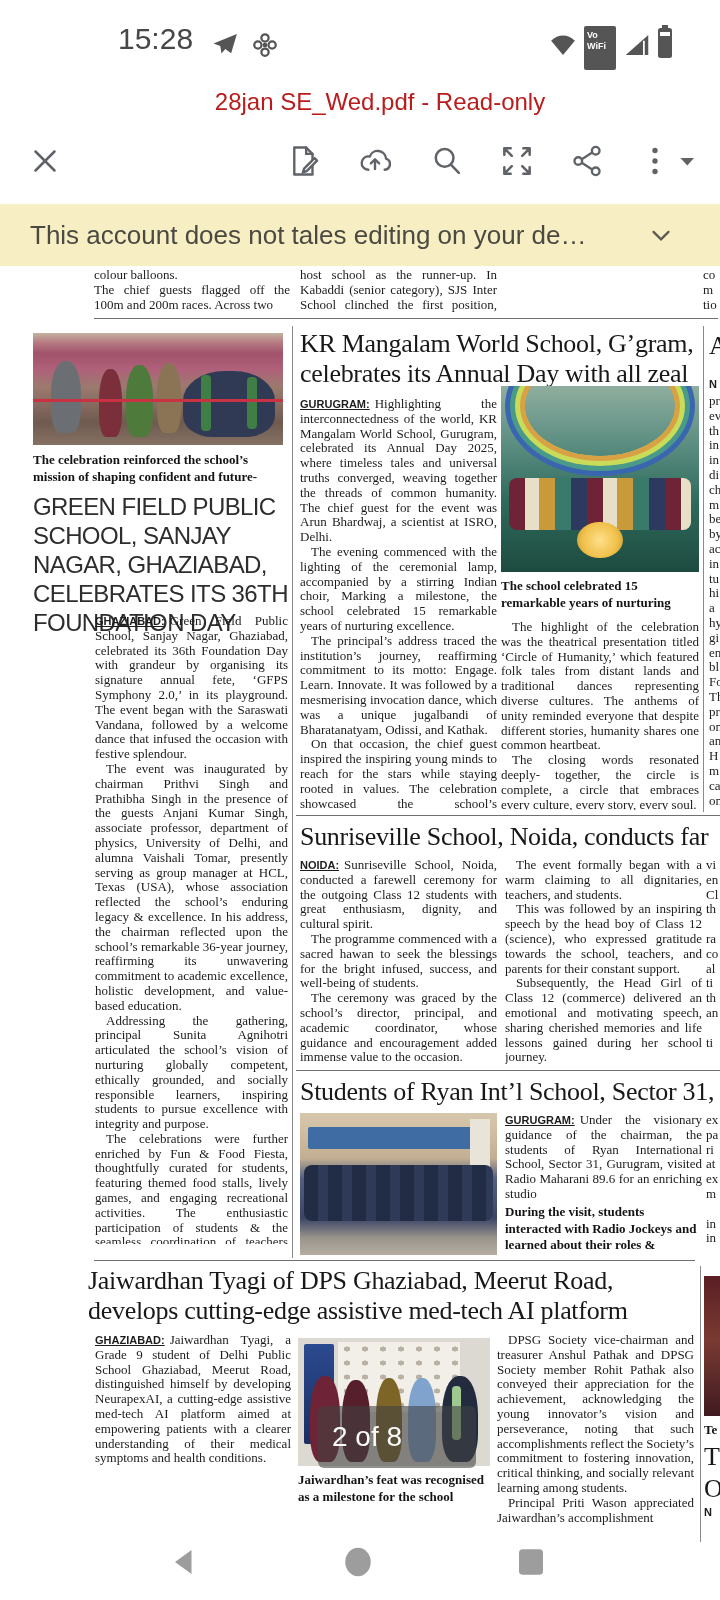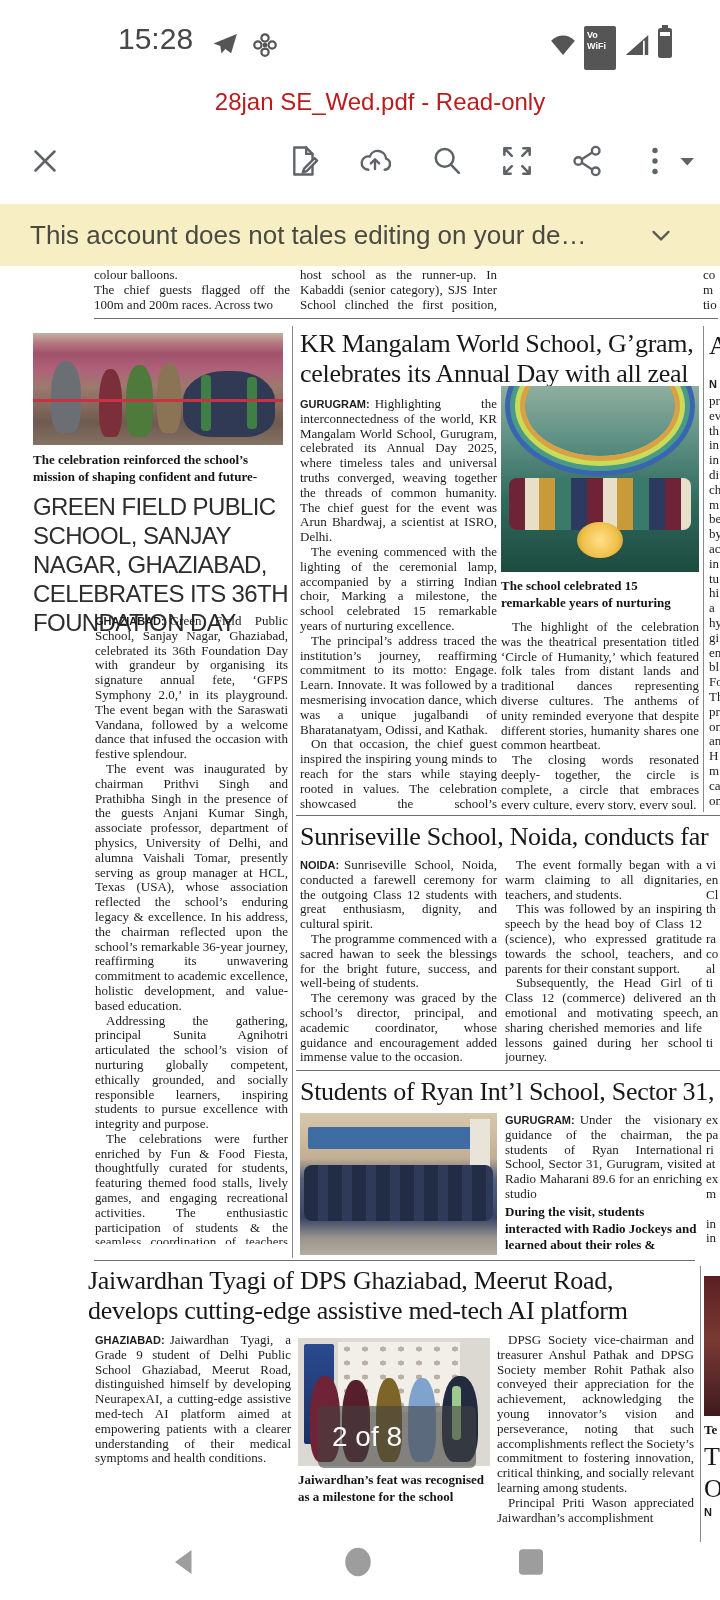--- a/index.html
+++ b/index.html
@@ -22,21 +22,21 @@
   .banner{left:0;top:204px;width:720px;height:62px;background:#f8eec3;}
   .banner-text{left:30px;top:0;width:600px;height:62px;line-height:62px;font-size:26px;color:#4a4a42;
                white-space:nowrap;overflow:hidden;}
   .banner-chevron{left:644px;top:16px;}
 
   
   .news{font-family:"Liberation Serif",serif;color:#1c1c1c;}
   .body-col{font-size:13px;line-height:14.8px;text-align:justify;overflow:hidden;}
   .body-col p{margin:0;text-indent:11px;}
   .body-col p.first{text-indent:0;}
-  .dateline{font-family:"Liberation Sans",sans-serif;font-weight:bold;font-size:11px;margin-right:5px;}
+  .dateline{font-family:"Liberation Sans",sans-serif;font-weight:bold;font-size:11px;margin-right:5px;text-decoration:underline;}
   .caption{font-family:"Liberation Serif",serif;font-weight:bold;font-size:13px;line-height:16.5px;
            color:#141414;overflow:hidden;}
   .headline-serif{font-size:26px;line-height:30px;color:#181818;letter-spacing:-0.3px;white-space:normal;
                   overflow:hidden;}
   .gf-headline{font-family:"Liberation Sans",sans-serif;font-size:24px;line-height:29px;
                letter-spacing:-0.6px;color:#2d2d2d;}
   .frag{white-space:pre-line;font-size:13px;line-height:14.8px;overflow:hidden;}
   .rule-h{background:#6f6f6f;height:1px;}
   .rule-v{background:#8a8a8a;width:1px;}
 
@@ -213,21 +213,21 @@
     <div class="abs caption" style="left:501px;top:312px;width:198px;height:36px;">The school celebrated 15 remarkable years of nurturing excellence</div>
     <div class="abs body-col" style="left:501px;top:354px;width:198px;height:190px;">
       <p class="first" style="text-indent:11px;">The highlight of the celebration was the theatrical presentation titled ‘Circle of Humanity,’ which featured folk tales from distant lands and traditional dances representing diverse cultures. The anthems of unity reminded everyone that despite different stories, humanity shares one common heartbeat.</p>
       <p>The closing words resonated deeply- together, the circle is complete, a circle that embraces every culture, every story, every soul.</p>
     </div>
 
     <div class="abs rule-h" style="left:296px;top:549px;width:424px;"></div>
     <div class="abs headline-serif" style="left:300px;top:556px;width:420px;height:32px;white-space:nowrap;">Sunriseville School, Noida, conducts far</div>
     <div class="abs body-col" style="left:300px;top:592px;width:197px;height:208px;">
       <p class="first"><b class="dateline">NOIDA:</b><span>Sunriseville School, Noida, conducted a farewell ceremony for the outgoing Class 12 students with great enthusiasm, dignity, and cultural spirit.</span></p>
-      <p>The programme commenced with a sacred hawan to seek the blessings for the bright future, success, and well-being of students.</p>
+      <p>The programme commenced with a sacred hawan to seek the blessings for the bright infused, success, and well-being of students.</p>
       <p>The ceremony was graced by the school’s director, principal, and academic coordinator, whose guidance and encouragement added immense value to the occasion.</p>
     </div>
     <div class="abs body-col" style="left:505px;top:592px;width:197px;height:208px;">
       <p class="first" style="text-indent:11px;">The event formally began with a warm claiming to all dignitaries, teachers, and students.</p>
       <p>This was followed by an inspiring speech by the head boy of Class 12 (science), who expressed gratitude towards the school, teachers, and parents for their constant support.</p>
       <p>Subsequently, the Head Girl of Class 12 (commerce) delivered an emotional and motivating speech, sharing cherished memories and life lessons gained during her school journey.</p>
     </div>
     <div class="abs frag" style="left:706px;top:592px;width:14px;height:206px;">vi
 en
 Cl

